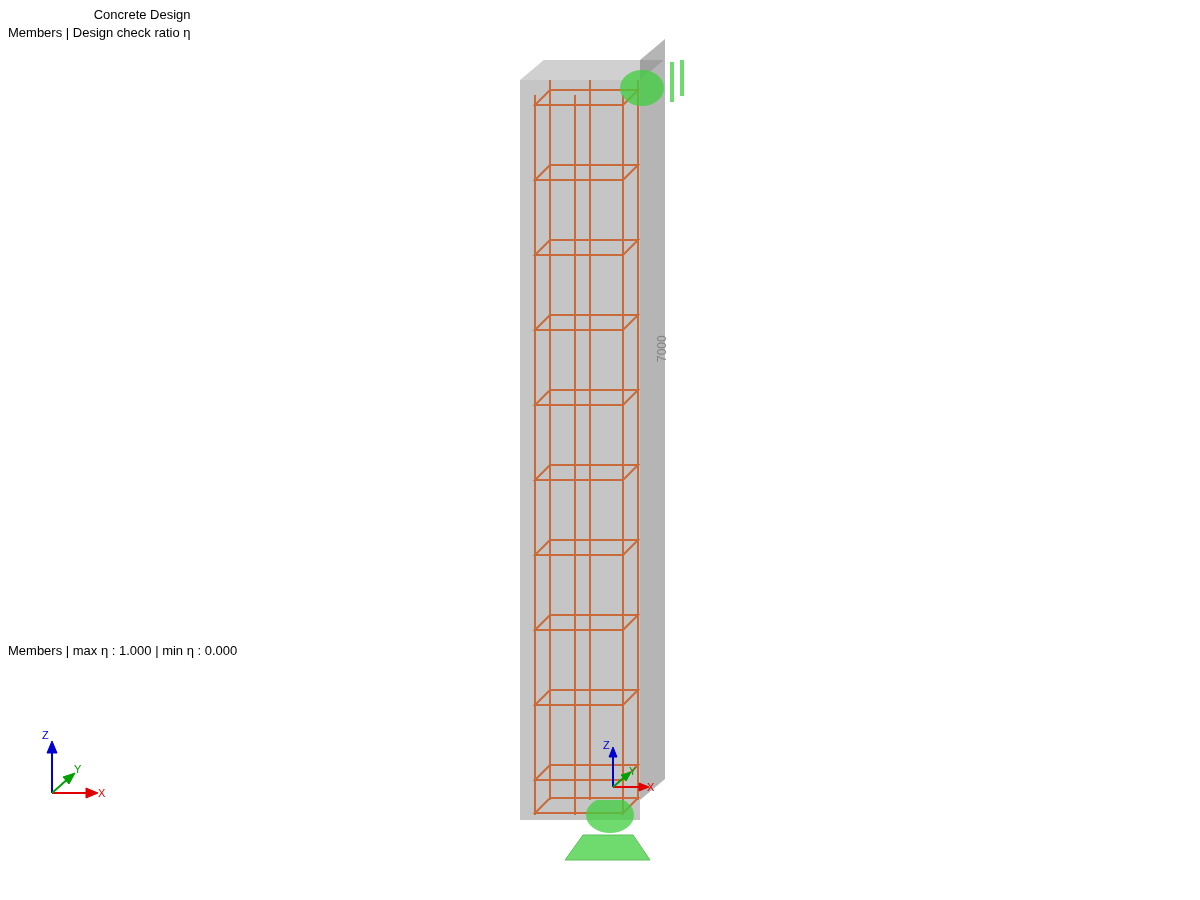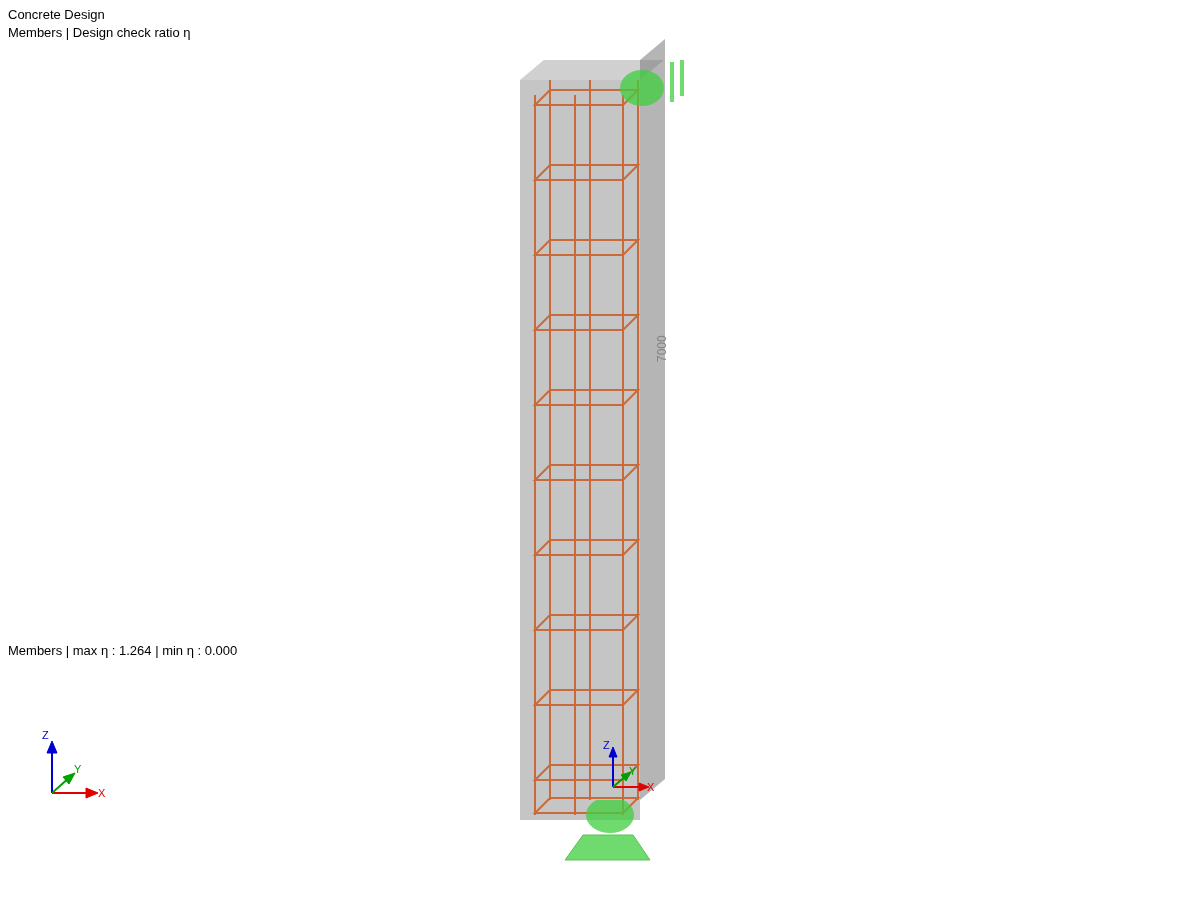--- a/index.html
+++ b/index.html
@@ -24,20 +24,21 @@
     position: absolute;
     bottom: 6px;
     left: 8px;
     line-height: 1.35;
   }
   .viewport {
     position: absolute;
     top: 0; left: 0;
     width: 1200px;
     height: 666px;
+    text-align: right;
   }
   
   .column {
     position: absolute;
     left: 520px;
     top: 60px;
     width: 135px;
     height: 760px;
   }
   .concrete-front {
@@ -200,16 +201,16 @@
 
       <line x1="22" y1="58" x2="40" y2="42" class="axis-line axis-y"></line>
       <polygon points="45,38 33,42 39,49" class="axis-y"></polygon>
     </svg>
     <span class="axis-label lz" style="position:absolute; left:12px; top:-6px;">Z</span>
     <span class="axis-label ly" style="position:absolute; left:44px; top:28px;">Y</span>
     <span class="axis-label lx" style="position:absolute; left:68px; top:52px;">X</span>
   </div>
 
   <div class="footer">
-    <div>Members | max η : 1.264 | min η : 0.000</div>
+    <div>Members | max η : 1.000 | min η : 0.000</div>
   </div>
 
 </div>
 
 </body></html>

